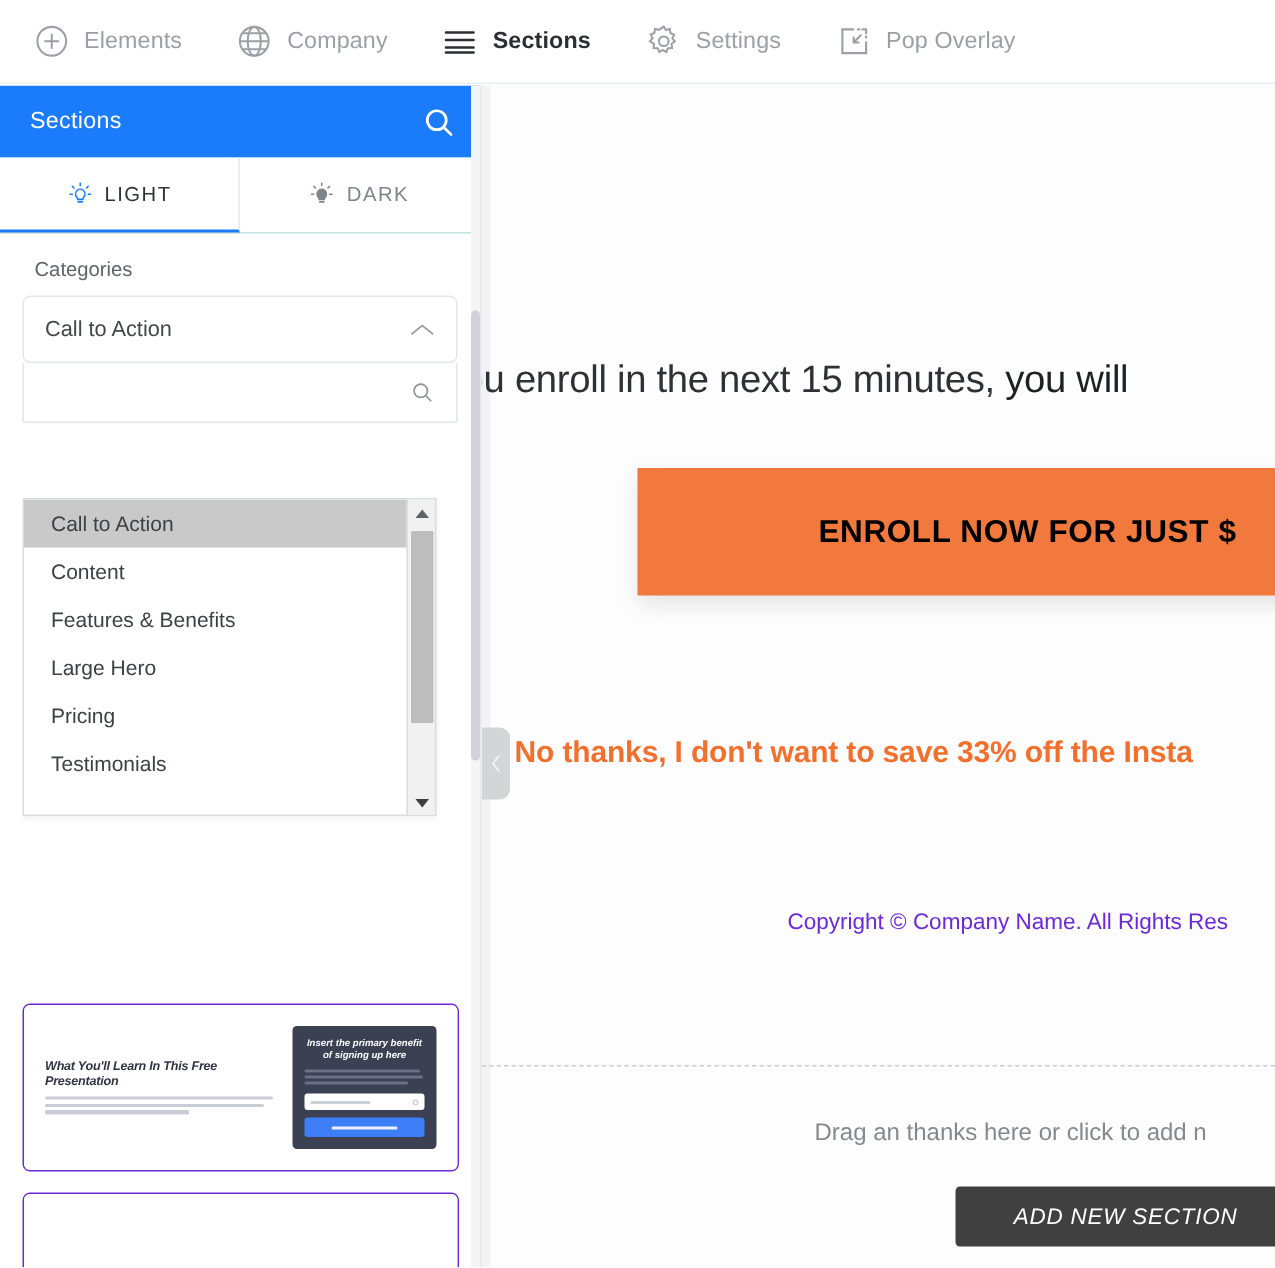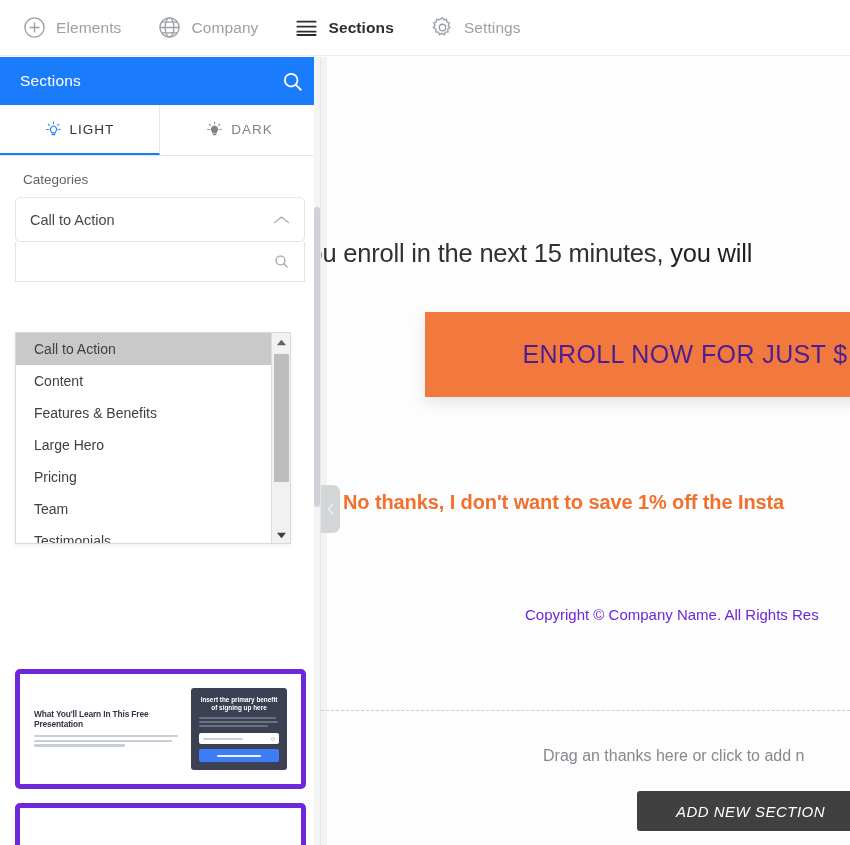--- a/index.html
+++ b/index.html
@@ -94,22 +94,22 @@
   .dd-arrow.up { top: 0; }
   .dd-arrow.down { bottom: 0; }
   .dd-thumb {
     position: absolute; left: 2px; top: 21px; width: 15px; height: 128px;
     background: #bdbdbd; border-radius: 1px; cursor: pointer;
   }
 
   
   .cards { position: absolute; left: 15px; top: 497px; width: 291px; }
   .card {
-    border: 5px solid #6d28d9; border-radius: 5px; background: #fff;
-    margin-bottom: 14px; overflow: hidden;
+    border: 1px solid #6d28d9; border-radius: 5px; background: #fff;
+    margin-bottom: 14px; overflow: hidden; font-style: italic;
   }
   .card-prev { height: 110px; background: #fff; padding: 10px 14px; display: flex; align-items: center; gap: 10px; }
   .card-name {
     border-top: 1px solid #eef1f3; height: 35px; display: flex; align-items: center;
     justify-content: center; font-size: 15px; color: #4d5257; letter-spacing: .3px;
   }
 
   .mini-left { flex: 1 1 48%; min-width: 0; }
   .mini-h { font-size: 8.4px; font-weight: 700; color: #2f3542; line-height: 1.25; letter-spacing: -.15px; }
   .mini-p { margin-top: 5px; }
@@ -154,21 +154,21 @@
     font-size: 25.5px; color: #2e3135; letter-spacing: -.2px;
   }
   .cv-headline b { font-weight: 400; color: #1e2124; }
 
   .cv-cta {
     position: absolute; left: 104px; top: 255px; width: 520px; height: 85px;
     background: #f2793d; display: flex; align-items: center; justify-content: center;
     box-shadow: 0 6px 14px rgba(0,0,0,.10);
   }
   .cv-cta span {
-    font-size: 25px; font-weight: 400; color: #4c1d95; letter-spacing: .4px; white-space: nowrap;
+    font-size: 21px; font-weight: 700; color: #000000; letter-spacing: .4px; white-space: nowrap;
   }
 
   .cv-decline {
     position: absolute; left: 22px; top: 434px; white-space: nowrap;
     font-size: 20px; font-weight: 700; color: #f2702c; letter-spacing: -.1px;
   }
 
   .cv-copyright {
     position: absolute; left: 204px; top: 549px; white-space: nowrap;
     font-size: 15px; color: #6d28d9;
@@ -237,33 +237,43 @@
     <div class="tb-item">
       <span class="tb-icon">
         <svg viewBox="0 0 24 24" width="25" height="25" fill="none" stroke="#9aa0a6" stroke-width="1.3">
           <circle cx="12" cy="12" r="3.1"></circle>
           <path d="M12 2.6l1.4 2.2 2.5-.6.4 2.6 2.4 1-1.2 2.3 1.6 2-2.1 1.6.3 2.6-2.6.2-1.1 2.4-2.2-1.4-2.2 1.4-1.1-2.4-2.6-.2.3-2.6L3.2 12l1.6-2-1.2-2.3 2.4-1 .4-2.6 2.5.6z"></path>
         </svg>
       </span>
       <span class="tb-label">Settings</span>
     </div>
 
+    <div class="tb-item">
+      <span class="tb-icon">
+        <svg viewBox="0 0 24 24" width="25" height="25" fill="none" stroke="#9aa0a6" stroke-width="1.35" stroke-linecap="round">
+          <path d="M19.6 12.6v7H4.4V4.4h7"></path>
+          <path d="M19.6 4.4h-5.2M19.6 4.4v5.2" stroke-dasharray="2.4 2"></path>
+          <path d="M16.2 8.2l-4.6 4.6M11.6 12.8h3.1M11.6 12.8V9.7"></path>
+        </svg>
+      </span>
+      <span class="tb-label">Pop Overlay</span>
+    </div>
   </div>
 
   <div class="canvas">
     <div class="cv-inner">
       <div class="cv-left-rail"></div>
 
       <div class="cv-headline"><span>n you enroll in the next 15 minutes, </span><b>you will</b></div>
 
       <div class="cv-cta">
         <span>ENROLL NOW FOR JUST $</span>
       </div>
 
-      <div class="cv-decline">No thanks, I don't want to save 1% off the Insta</div>
+      <div class="cv-decline">No thanks, I don't want to save 33% off the Insta</div>
 
       <div class="cv-copyright">Copyright © Company Name. All Rights Res</div>
 
       <div class="cv-dash-top"></div>
 
       <div class="cv-drag">Drag an thanks here or click to add n</div>
 
       <button class="cv-addbtn">ADD NEW SECTION</button>
 
       <div class="cv-handle">
@@ -334,21 +344,20 @@
         </span>
       </div>
 
       <div class="dropdown">
         <div class="dd-list">
           <div class="dd-item selected">Call to Action</div>
           <div class="dd-item">Content</div>
           <div class="dd-item">Features &amp; Benefits</div>
           <div class="dd-item">Large Hero</div>
           <div class="dd-item">Pricing</div>
-          <div class="dd-item">Team</div>
           <div class="dd-item">Testimonials</div>
         </div>
         <div class="dd-scroll">
           <div class="dd-arrow up">
             <svg viewBox="0 0 12 8" width="11" height="7">
                 <path d="M6 .8L11.2 7.2H.8z" fill="#5f6368"></path>
               </svg>
           </div>
           <div class="dd-thumb"></div>
           <div class="dd-arrow down">

